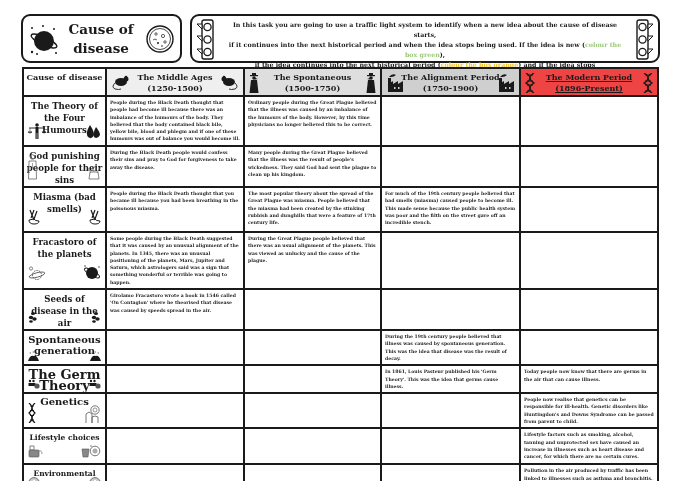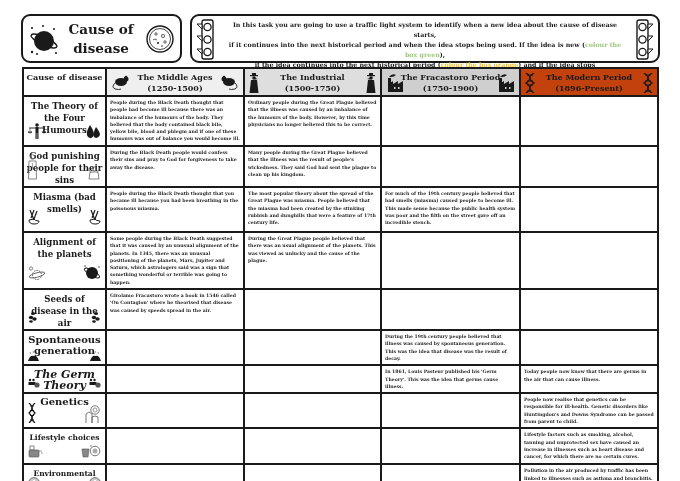--- a/index.html
+++ b/index.html
@@ -43,21 +43,21 @@
   col.c1 { width: 138px; }
   col.c2 { width: 137px; }
   col.c3 { width: 139px; }
   col.c4 { width: 138px; }
 
   th { height: 28px; font-size: 8px; font-weight: bold; text-align: center; line-height: 11px; padding-top: 3px; }
   th.cause-h { background: #fff; font-size: 8.2px; }
   th.ma-h { background: #efefef; margin-left: 37px; }
   th.ren-h { background: #dedede; }
   th.ind-h { background: #cfcfcf; }
-  th.mod-h { background: #c2410c; }
+  th.mod-h { background: #ef4444; text-decoration: underline; }
   th .h-icon-l { position: absolute; left: 4px; top: 4px; }
   th .h-icon-r { position: absolute; right: 4px; top: 4px; }
 
   td.cause {
     font-weight: bold; font-size: 8.6px; line-height: 12px; text-align: center;
     padding: 3px 2px 0 2px;
   }
   td.cause .ic-l { position: absolute; left: 4px; bottom: 3px; }
   td.cause .ic-r { position: absolute; right: 4px; bottom: 3px; }
   td.cell {
@@ -151,39 +151,39 @@
             </svg></span>
       </th>
       <th class="ren-h">
         <span class="h-icon-l"><svg width="10" height="20" viewBox="0 0 10 20">
               <rect x="3" y="0" width="4" height="2" fill="#1a1a1a"></rect>
               <rect x="1" y="2" width="8" height="1.2" fill="#1a1a1a"></rect>
               <circle cx="5" cy="5" r="1.8" fill="#1a1a1a"></circle>
               <path d="M6 5 L9 6 L6 6.5 Z" fill="#1a1a1a"></path>
               <path d="M2 7 L8 7 L9.5 20 L0.5 20 Z" fill="#1a1a1a"></path>
             </svg></span>
-        <div>The Industrial</div>
+        <div>The Spontaneous</div>
         <div>(1500-1750)</div>
         <span class="h-icon-r"><svg width="10" height="20" viewBox="0 0 10 20">
               <rect x="3" y="0" width="4" height="2" fill="#1a1a1a"></rect>
               <rect x="1" y="2" width="8" height="1.2" fill="#1a1a1a"></rect>
               <circle cx="5" cy="5" r="1.8" fill="#1a1a1a"></circle>
               <path d="M4 5 L1 6 L4 6.5 Z" fill="#1a1a1a"></path>
               <path d="M2 7 L8 7 L9.5 20 L0.5 20 Z" fill="#1a1a1a"></path>
             </svg></span>
       </th>
       <th class="ind-h">
         <span class="h-icon-l"><svg width="18" height="20" viewBox="0 0 18 20">
               <path d="M3 4 Q6 0 10 2 Q8 4 5 4 Z" fill="#1a1a1a"></path>
               <rect x="2" y="5" width="3" height="14" fill="#1a1a1a"></rect>
               <path d="M2 19 L2 11 L7 8 L7 11 L12 8 L12 11 L17 8 L17 19 Z" fill="#1a1a1a"></path>
               <rect x="8" y="14" width="1.5" height="2" fill="#cfcfcf"></rect>
               <rect x="12" y="14" width="1.5" height="2" fill="#cfcfcf"></rect>
             </svg></span>
-        <div>The Fracastoro Period</div>
+        <div>The Alignment Period</div>
         <div>(1750-1900)</div>
         <span class="h-icon-r"><svg width="18" height="20" viewBox="0 0 18 20">
               <path d="M3 4 Q6 0 10 2 Q8 4 5 4 Z" fill="#1a1a1a"></path>
               <rect x="2" y="5" width="3" height="14" fill="#1a1a1a"></rect>
               <path d="M2 19 L2 11 L7 8 L7 11 L12 8 L12 11 L17 8 L17 19 Z" fill="#1a1a1a"></path>
               <rect x="8" y="14" width="1.5" height="2" fill="#cfcfcf"></rect>
               <rect x="12" y="14" width="1.5" height="2" fill="#cfcfcf"></rect>
             </svg></span>
       </th>
       <th class="mod-h">
@@ -267,21 +267,21 @@
             </svg></span>
       </td>
       <td class="cell">People during the Black Death thought that you became ill because you had been breathing in the poisonous miasma.</td>
       <td class="cell">The most popular theory about the spread of the Great Plague was miasma. People believed that the miasma had been created by the stinking rubbish and dunghills that were a feature of 17th century life.</td>
       <td class="cell">For much of the 19th century people believed that bad smells (miasma) caused people to  become ill. This made sense because the public health system was poor and the filth on the street gave off an incredible stench.</td>
       <td class="cell"></td>
     </tr>
 
     <tr style="height:47px">
       <td class="cause">
-        <span>Alignment of the planets</span>
+        <span>Fracastoro of the planets</span>
         <span class="ic-l"><svg width="18" height="16" viewBox="0 0 18 16">
               <circle cx="3" cy="2.5" r="1.6" fill="none" stroke="#333" stroke-width="0.6"></circle>
               <circle cx="9" cy="9" r="4.5" fill="none" stroke="#333" stroke-width="0.8" stroke-dasharray="1.5 1"></circle>
               <ellipse cx="9" cy="9" rx="8" ry="2.2" fill="none" stroke="#333" stroke-width="0.7" transform="rotate(-15 9 9)"></ellipse>
             </svg></span>
         <span class="ic-r"><svg width="18" height="18" viewBox="0 0 18 18">
               <circle cx="2" cy="2" r="0.7" fill="#1a1a1a"></circle>
               <circle cx="16" cy="3" r="0.7" fill="#1a1a1a"></circle>
               <circle cx="9" cy="9" r="6" fill="#1a1a1a"></circle>
               <ellipse cx="9" cy="9" rx="8.5" ry="2.4" fill="none" stroke="#1a1a1a" stroke-width="1" transform="rotate(30 9 9)"></ellipse>
@@ -327,21 +327,21 @@
               <path d="M0 10 Q2 4 5.5 5 Q9 4 11 10 Z" fill="#1a1a1a"></path>
             </svg></span>
       </td>
       <td class="cell"></td>
       <td class="cell"></td>
       <td class="cell">During the 19th century people believed that illness was caused by spontaneous generation. This was the idea that disease was the result of decay.</td>
       <td class="cell"></td>
     </tr>
 
     <tr style="height:27px">
-      <td class="cause" style="font-size:11px;line-height:11px;font-style:italic;">
+      <td class="cause" style="font-size:13px;line-height:11px;">
         <span>The Germ Theory</span>
         <span class="ic-l" style="bottom:2px"><svg width="12" height="10" viewBox="0 0 12 10">
               <circle cx="2" cy="2" r="1.2" fill="#1a1a1a"></circle>
               <circle cx="5.5" cy="2" r="1.2" fill="#1a1a1a"></circle>
               <rect x="0.5" y="4" width="7" height="3" fill="#1a1a1a"></rect>
               <circle cx="9" cy="7" r="2.6" fill="#555"></circle>
             </svg></span>
         <span class="ic-r" style="bottom:2px"><svg width="12" height="10" viewBox="0 0 12 10">
               <circle cx="2" cy="2" r="1.2" fill="#1a1a1a"></circle>
               <circle cx="5.5" cy="2" r="1.2" fill="#1a1a1a"></circle>

